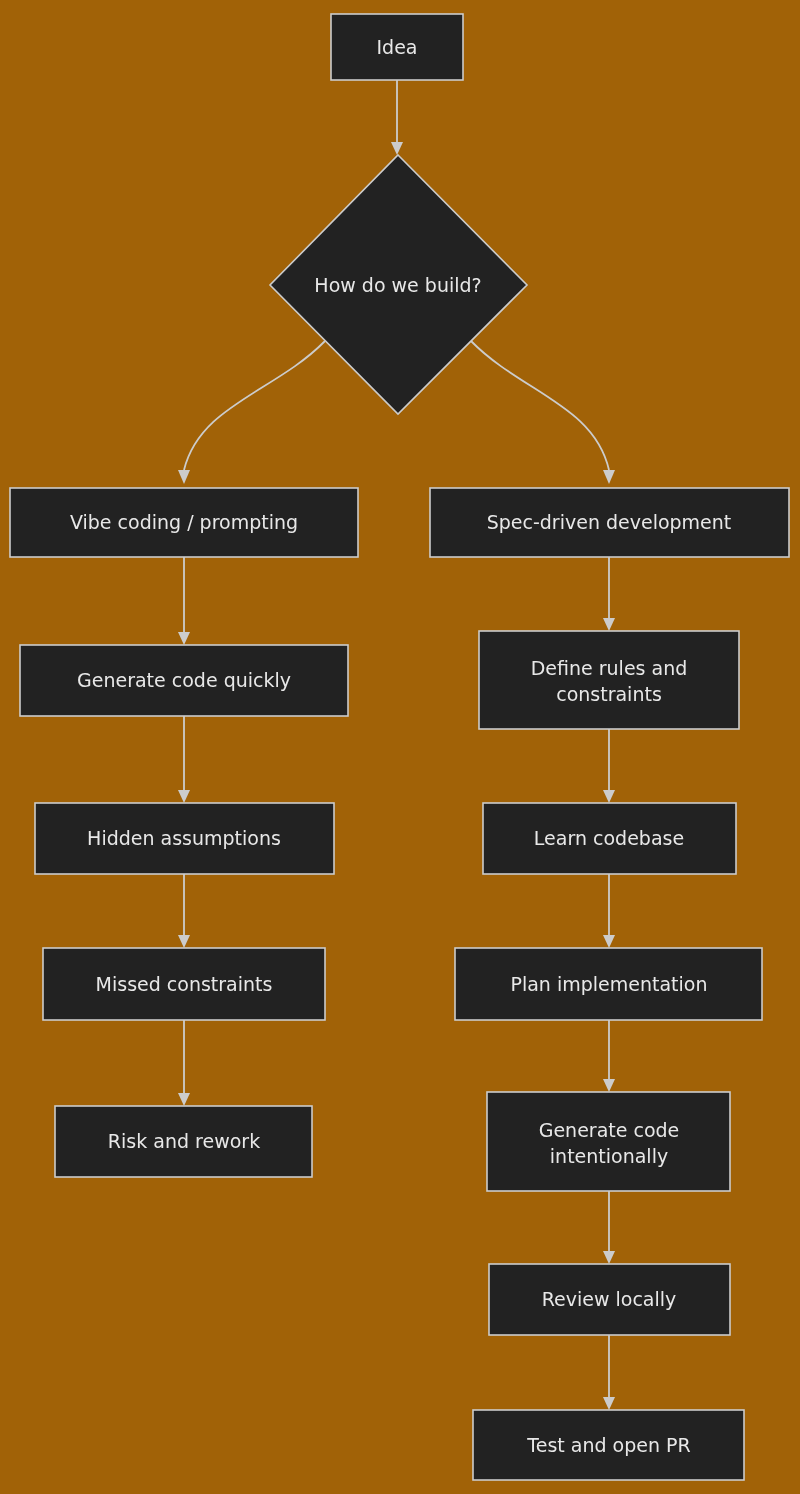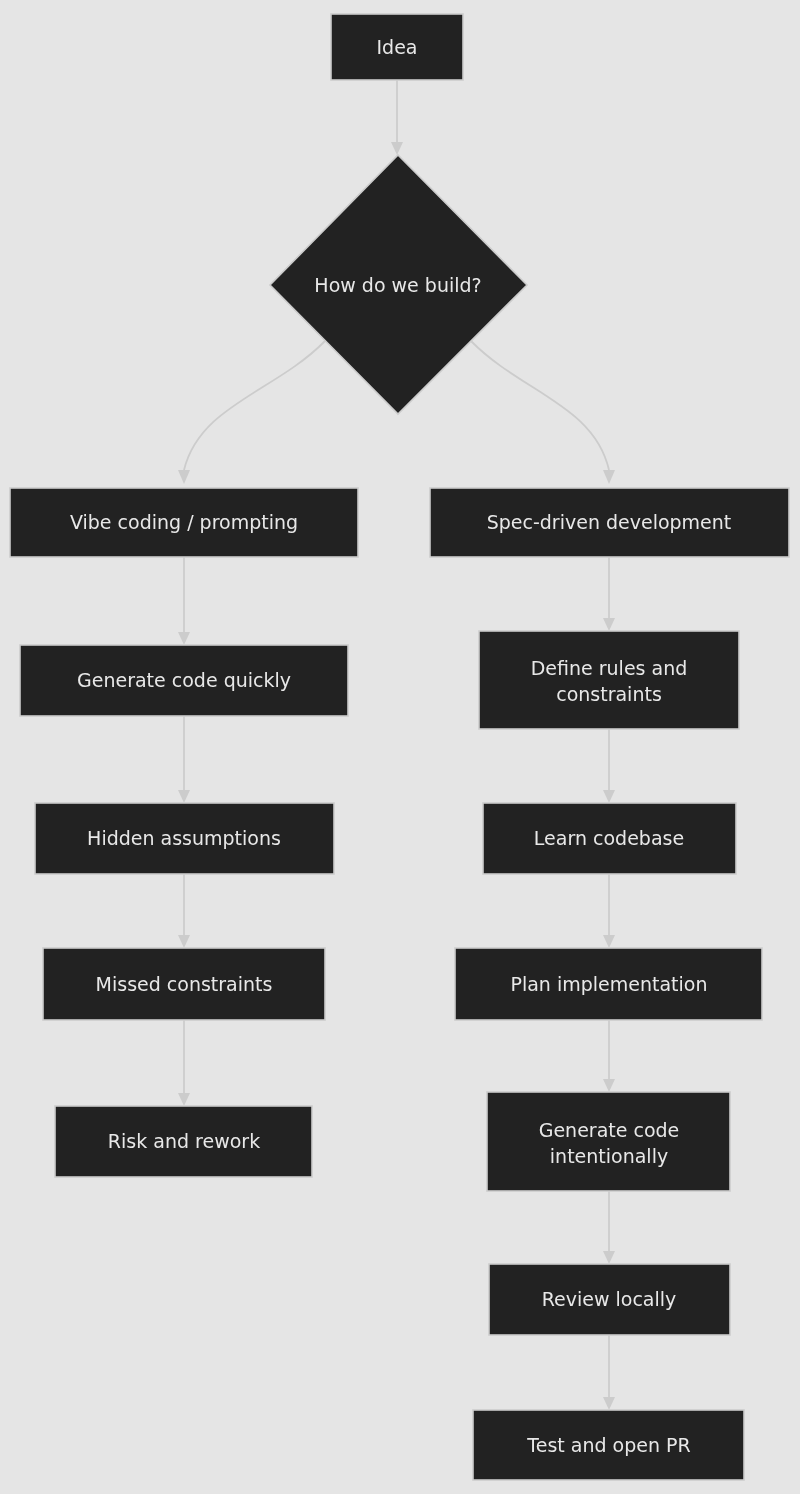--- a/index.html
+++ b/index.html
@@ -10,21 +10,21 @@
   body {
     width: 800px;
     height: 1494px;
     overflow: hidden;
     font-family: "DejaVu Sans", "Liberation Sans", sans-serif;
   }
   #flowchart-root {
     position: relative;
     width: 800px;
     height: 1494px;
-    background: #e5e5e5;
+    background: #a16207;
   }
   svg.diagram {
     display: block;
     width: 800px;
     height: 1494px;
   }
   .node-shape {
     fill: #222222;
     stroke: #cccccc;
     stroke-width: 1.6;

